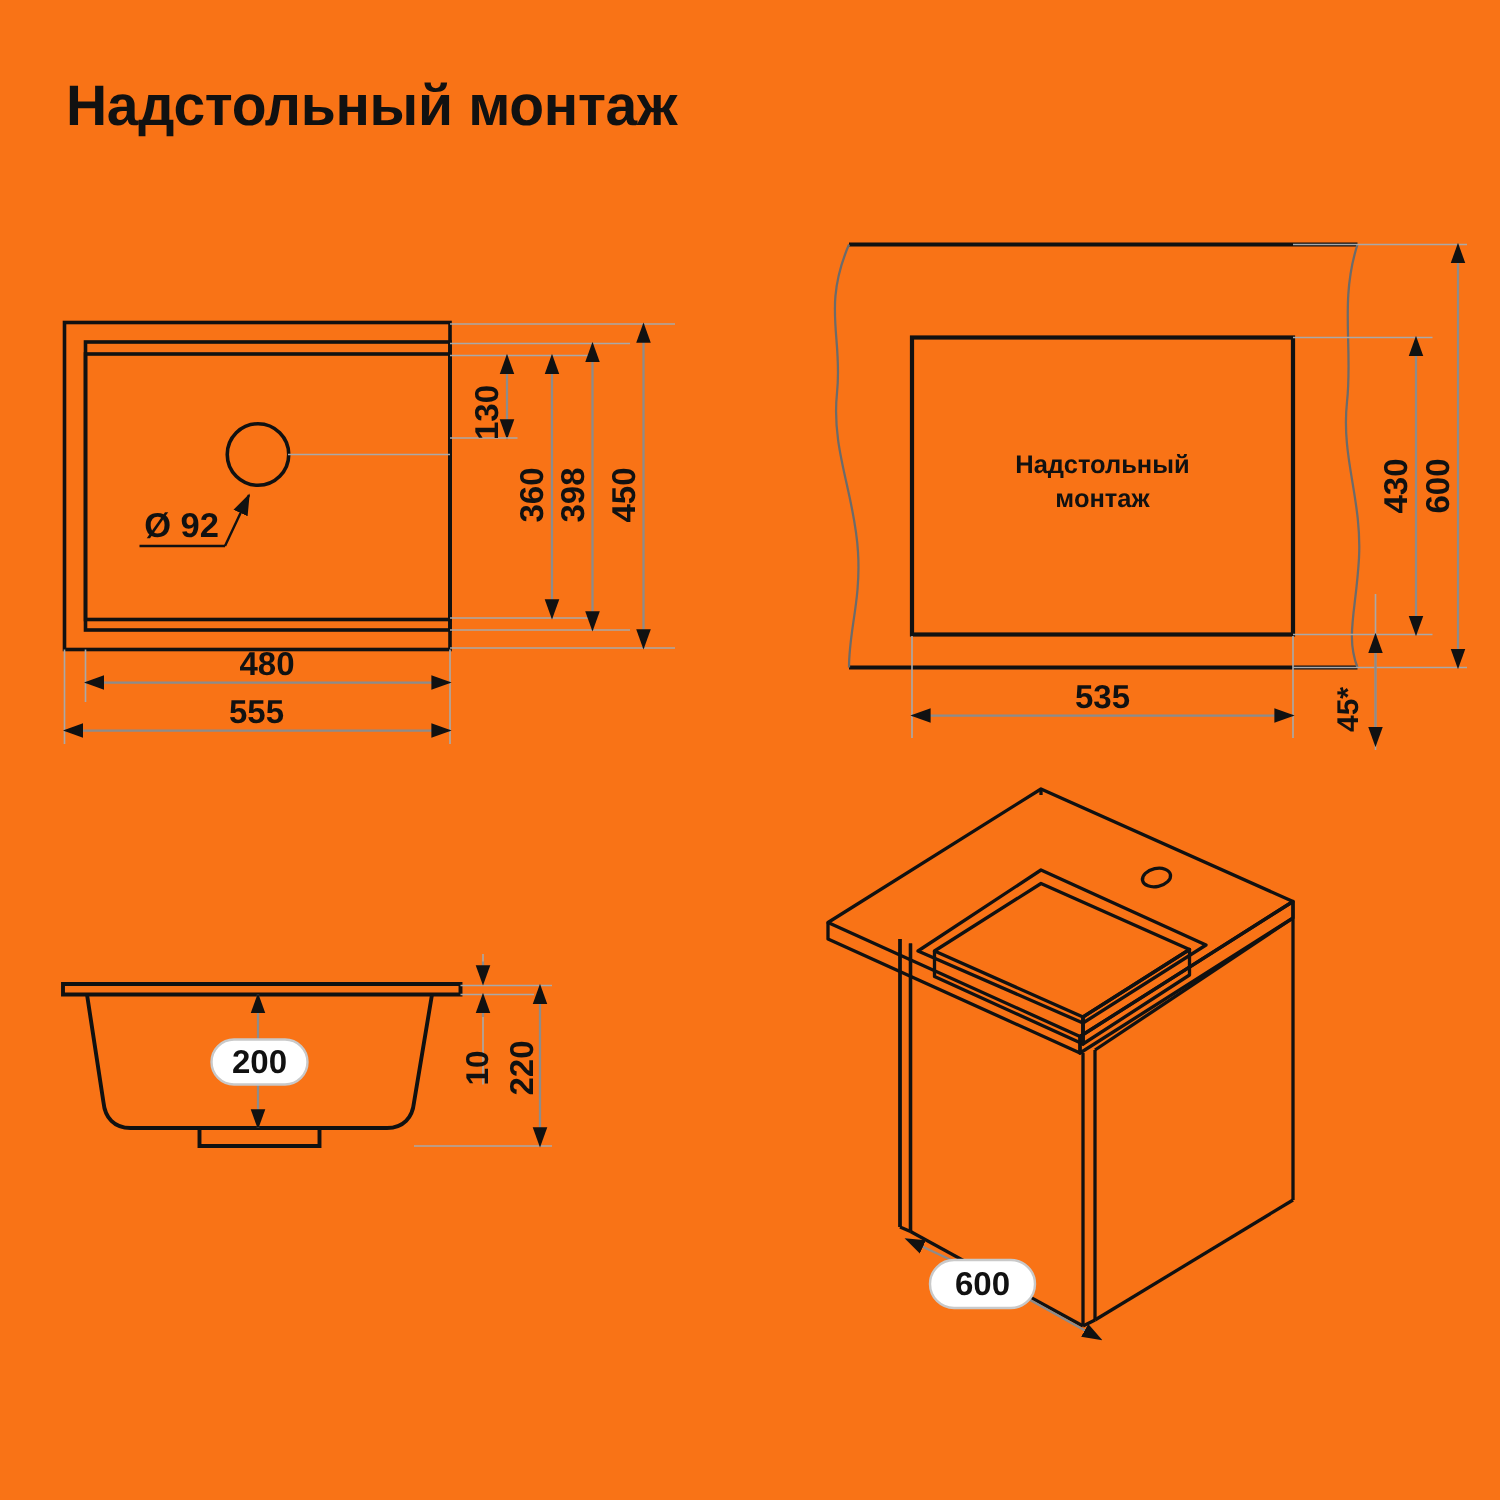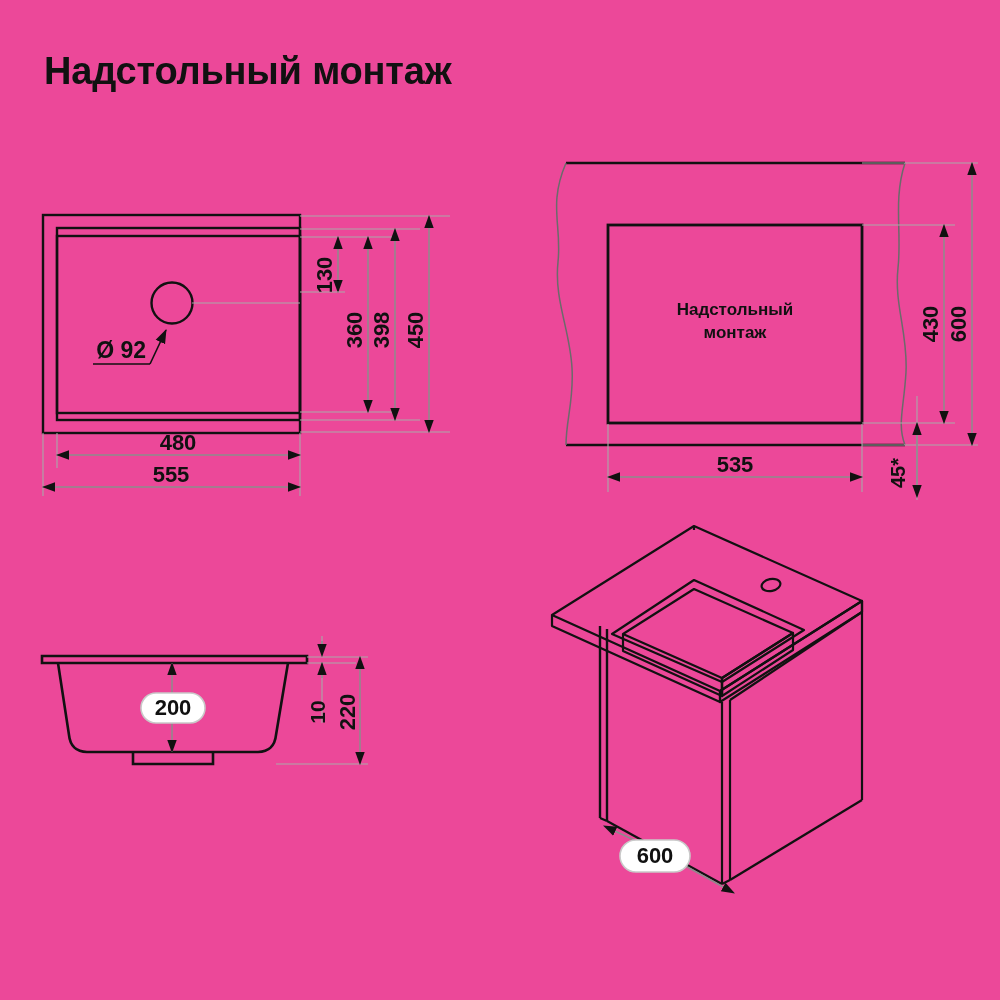--- a/index.html
+++ b/index.html
@@ -5,21 +5,21 @@
   * { box-sizing: border-box; }
   html, body {
     margin: 0; padding: 0;
     width: 1000px; height: 1000px;
     background: #ffffff;
     font-family: "Liberation Sans", sans-serif;
   }
   #sheet {
     position: relative;
     width: 1000px; height: 1000px;
-    background: #ec4899;
+    background: #f97316;
     overflow: hidden;
   }
   #title {
     position: absolute;
     left: 44px; top: 50px;
     font-size: 38px;
     font-weight: bold;
     color: #111111;
     letter-spacing: -0.2px;
     white-space: nowrap;

